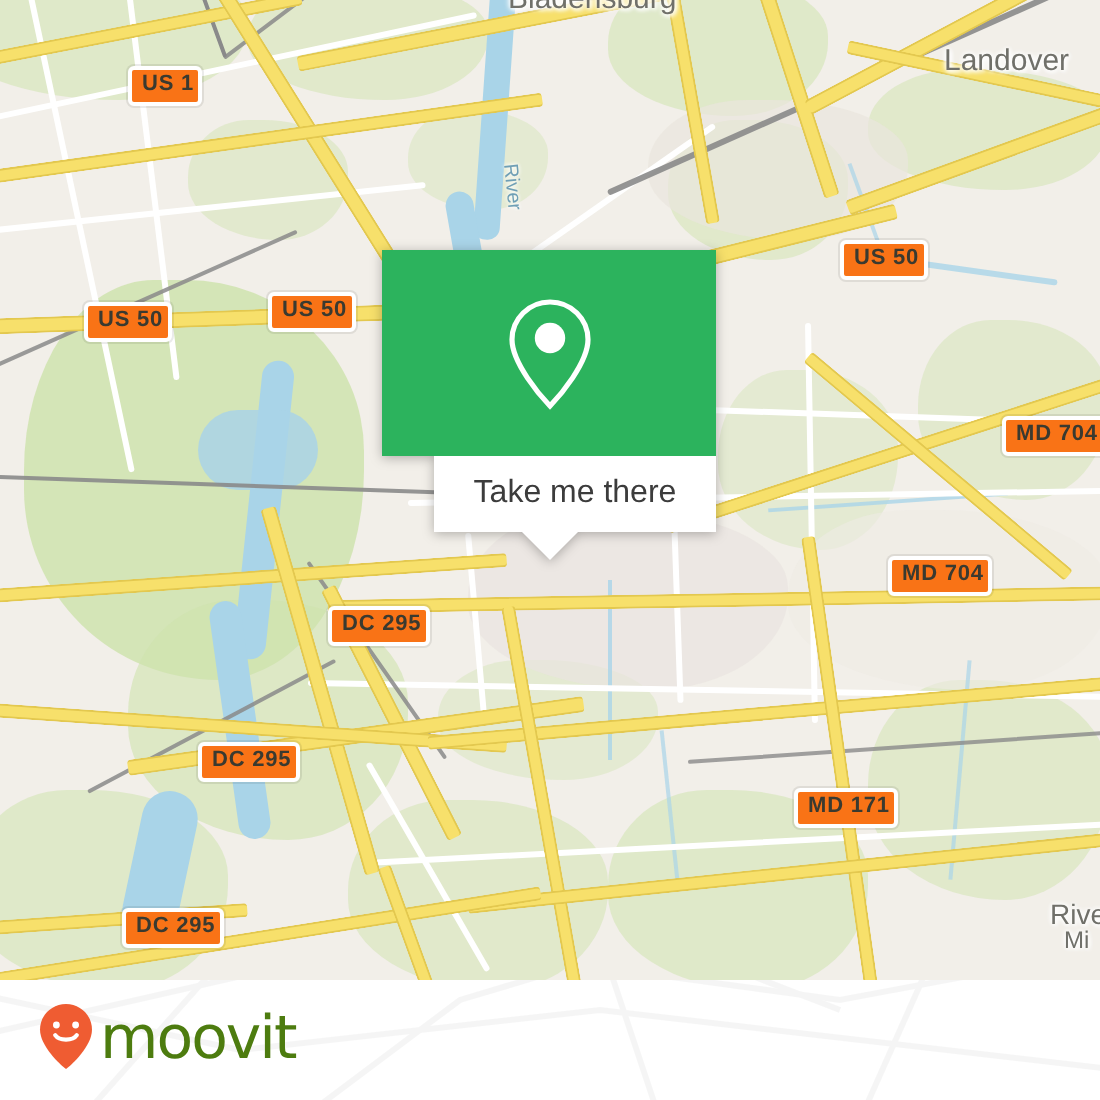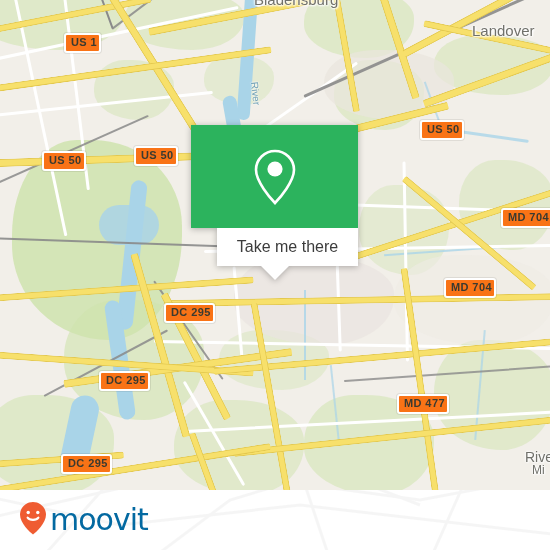--- a/index.html
+++ b/index.html
@@ -92,21 +92,21 @@
     opacity:.06;pointer-events:none;
   }
   .footer-inner{
     position:relative;width:100%;height:100%;
     display:flex;align-items:center;justify-content:space-between;
     padding:0 18px;box-sizing:border-box;
   }
   .addr{color:#2f2f2f;font-size:17px;white-space:nowrap;}
   .brand{display:flex;align-items:center;gap:2px;}
   .brand-word{
-    color:#0369a1;font-size:30px;letter-spacing:-1px;line-height:30px;
+    color:#4d7c0f;font-size:30px;letter-spacing:-1px;line-height:30px;
     font-family:"DejaVu Sans", sans-serif;font-weight:normal;
   }
 </style>
 </head>
 <body>
 
 <div class="screen">
 
   <div class="map">
 
@@ -218,21 +218,21 @@
 
       <div class="shield" style="left:60px;top:33px;">US 1</div>
       <div class="shield" style="left:38px;top:151px;">US 50</div>
       <div class="shield" style="left:130px;top:146px;">US 50</div>
       <div class="shield" style="left:416px;top:120px;">US 50</div>
       <div class="shield" style="left:497px;top:208px;">MD 704</div>
       <div class="shield" style="left:440px;top:278px;">MD 704</div>
       <div class="shield" style="left:160px;top:303px;">DC 295</div>
       <div class="shield" style="left:95px;top:371px;">DC 295</div>
       <div class="shield" style="left:57px;top:454px;">DC 295</div>
-      <div class="shield" style="left:393px;top:394px;">MD 477</div>
+      <div class="shield" style="left:393px;top:394px;">MD 171</div>
     </div>
 
     <div class="callout">
       <div class="callout-top">
         <span>
           <svg class="pin-svg" width="46" height="58" viewBox="0 0 46 58" aria-hidden="true">
             <path d="M23 3 C12.5 3 4 11.4 4 21.8 C4 33.5 18.2 50 23 55 C27.8 50 42 33.5 42 21.8 C42 11.4 33.5 3 23 3 Z" fill="none" stroke="#ffffff" stroke-width="2.6"></path>
             <circle cx="23" cy="21" r="7.6" fill="#ffffff"></circle>
           </svg>
         </span>

